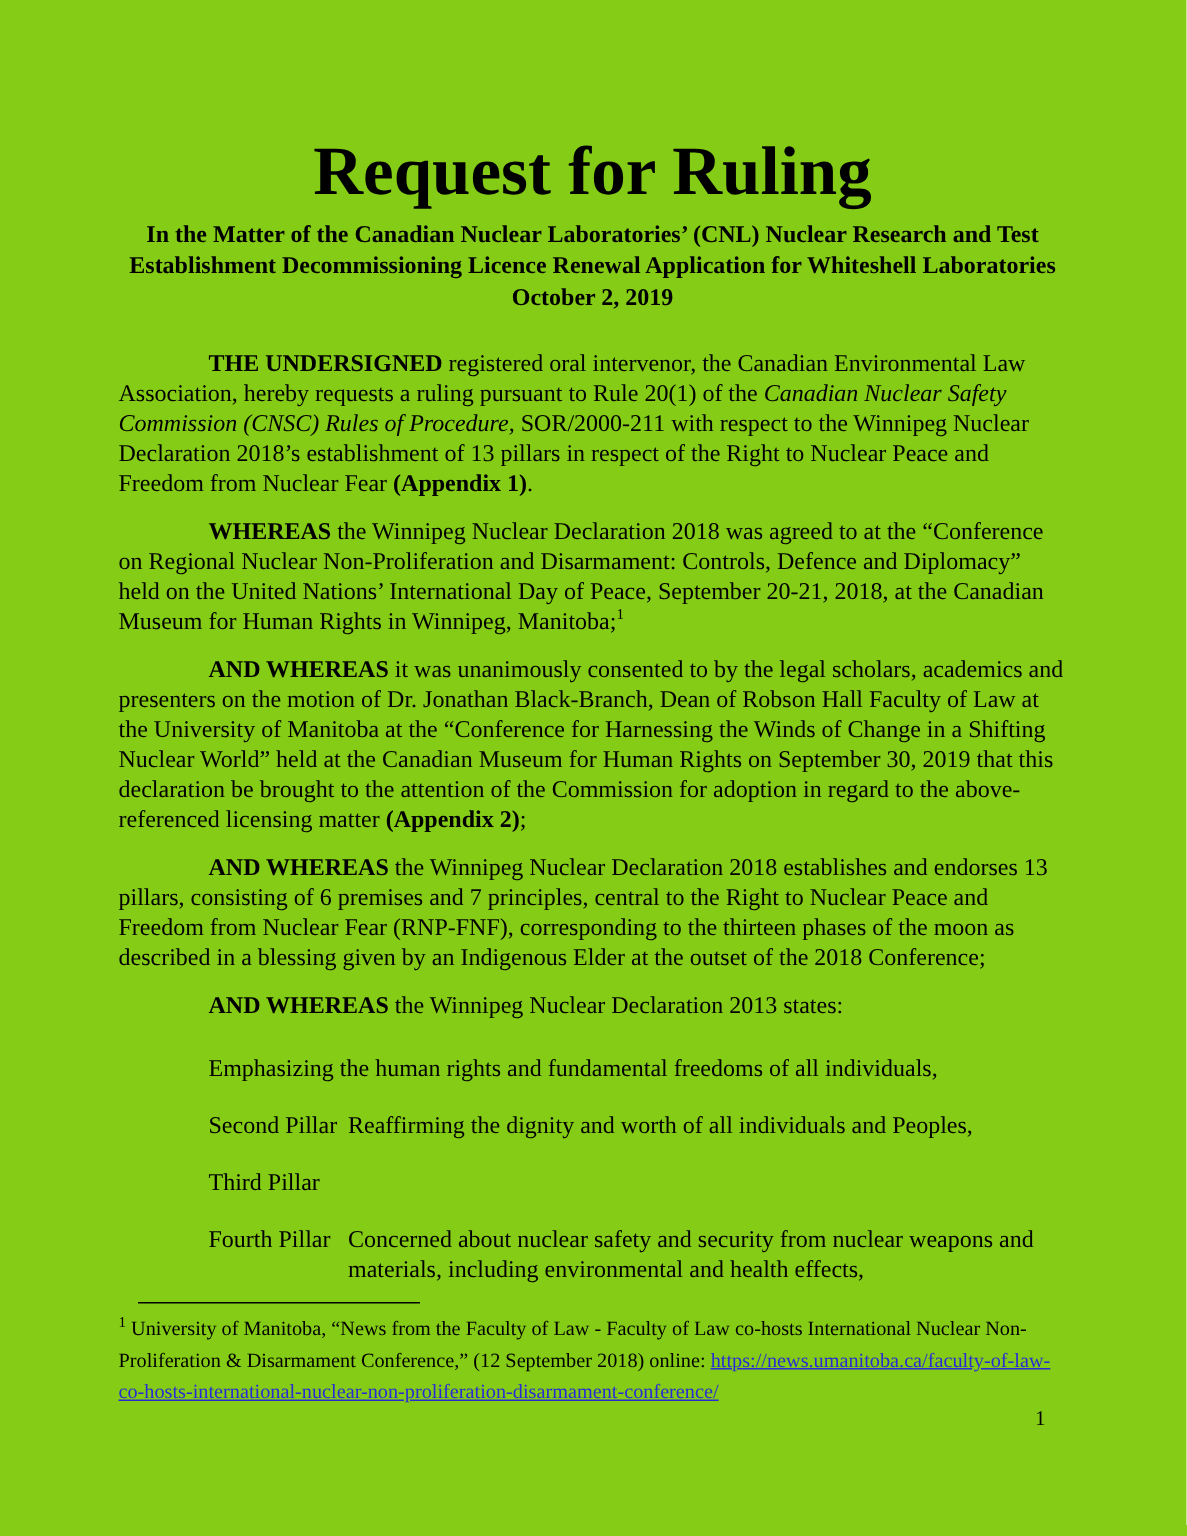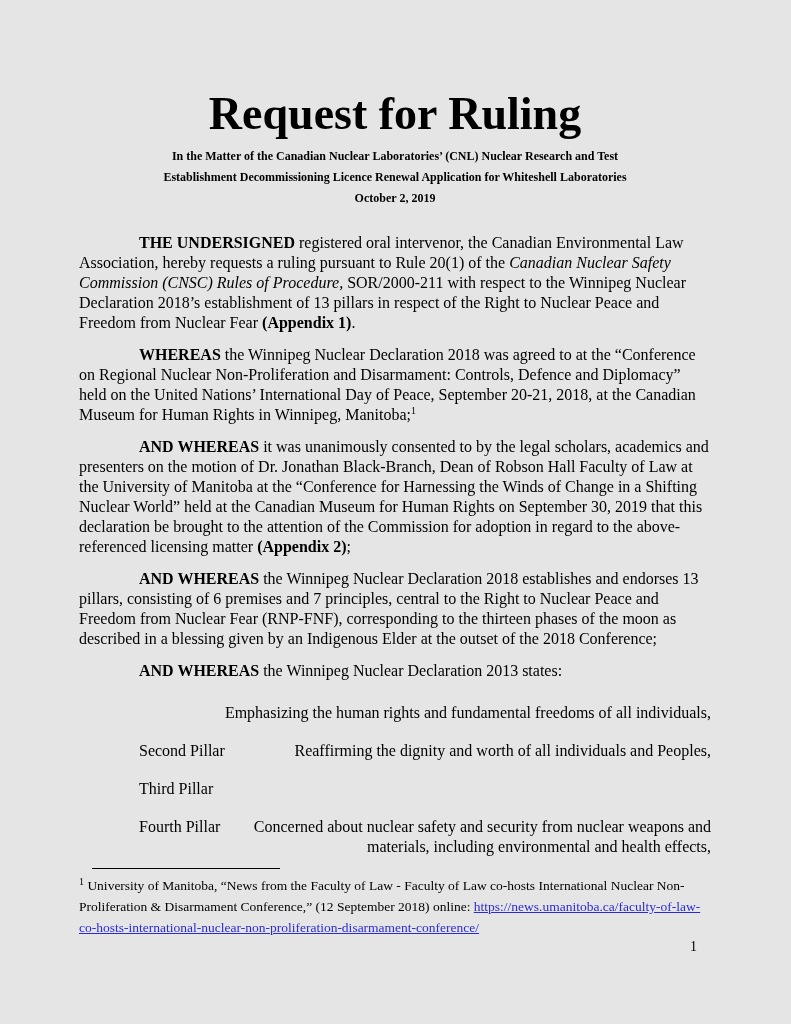--- a/index.html
+++ b/index.html
@@ -1,21 +1,21 @@
 <!DOCTYPE html>
 <html><head>
 <meta charset="utf-8">
 <style>
   * { margin: 0; padding: 0; box-sizing: border-box; }
   html, body { background: #ffffff; }
   .page {
     position: relative;
     width: 791px;
     height: 1024px;
-    background: #e5e5e5;
+    background: #84cc16;
     color: #000000;
     font-family: "Liberation Serif", "DejaVu Serif", serif;
     overflow: hidden;
   }
   .content {
     position: absolute;
     left: 79px;
     top: 88px;
     width: 632px;
   }
@@ -23,21 +23,21 @@
     font-size: 46px;
     line-height: 52px;
     font-weight: bold;
     text-align: center;
     letter-spacing: 0px;
   }
   .subtitle {
     margin-top: 6px;
     text-align: center;
     font-weight: bold;
-    font-size: 12px;
+    font-size: 16px;
     line-height: 21px;
   }
   .body-text { margin-top: 24px; }
   .body-text p {
     font-size: 16px;
     line-height: 20px;
     margin: 0 0 12px 0;
     text-indent: 60px;
     text-align: left;
   }
@@ -49,21 +49,21 @@
     line-height: 0;
   }
   .pillars { margin-top: 22px; }
   .pillar-row {
     display: flex;
     margin: 0 0 18px 60px;
     font-size: 16px;
     line-height: 20px;
   }
   .pillar-label { width: 93px; flex: none; }
-  .pillar-text { flex: 1; text-align: right; }
+  .pillar-text { flex: 1; }
   .footnote-sep {
     position: absolute;
     left: 92px;
     top: 868px;
     width: 188px;
     border-top: 1.5px solid #000000;
   }
   .footnote {
     position: absolute;
     left: 79px;

